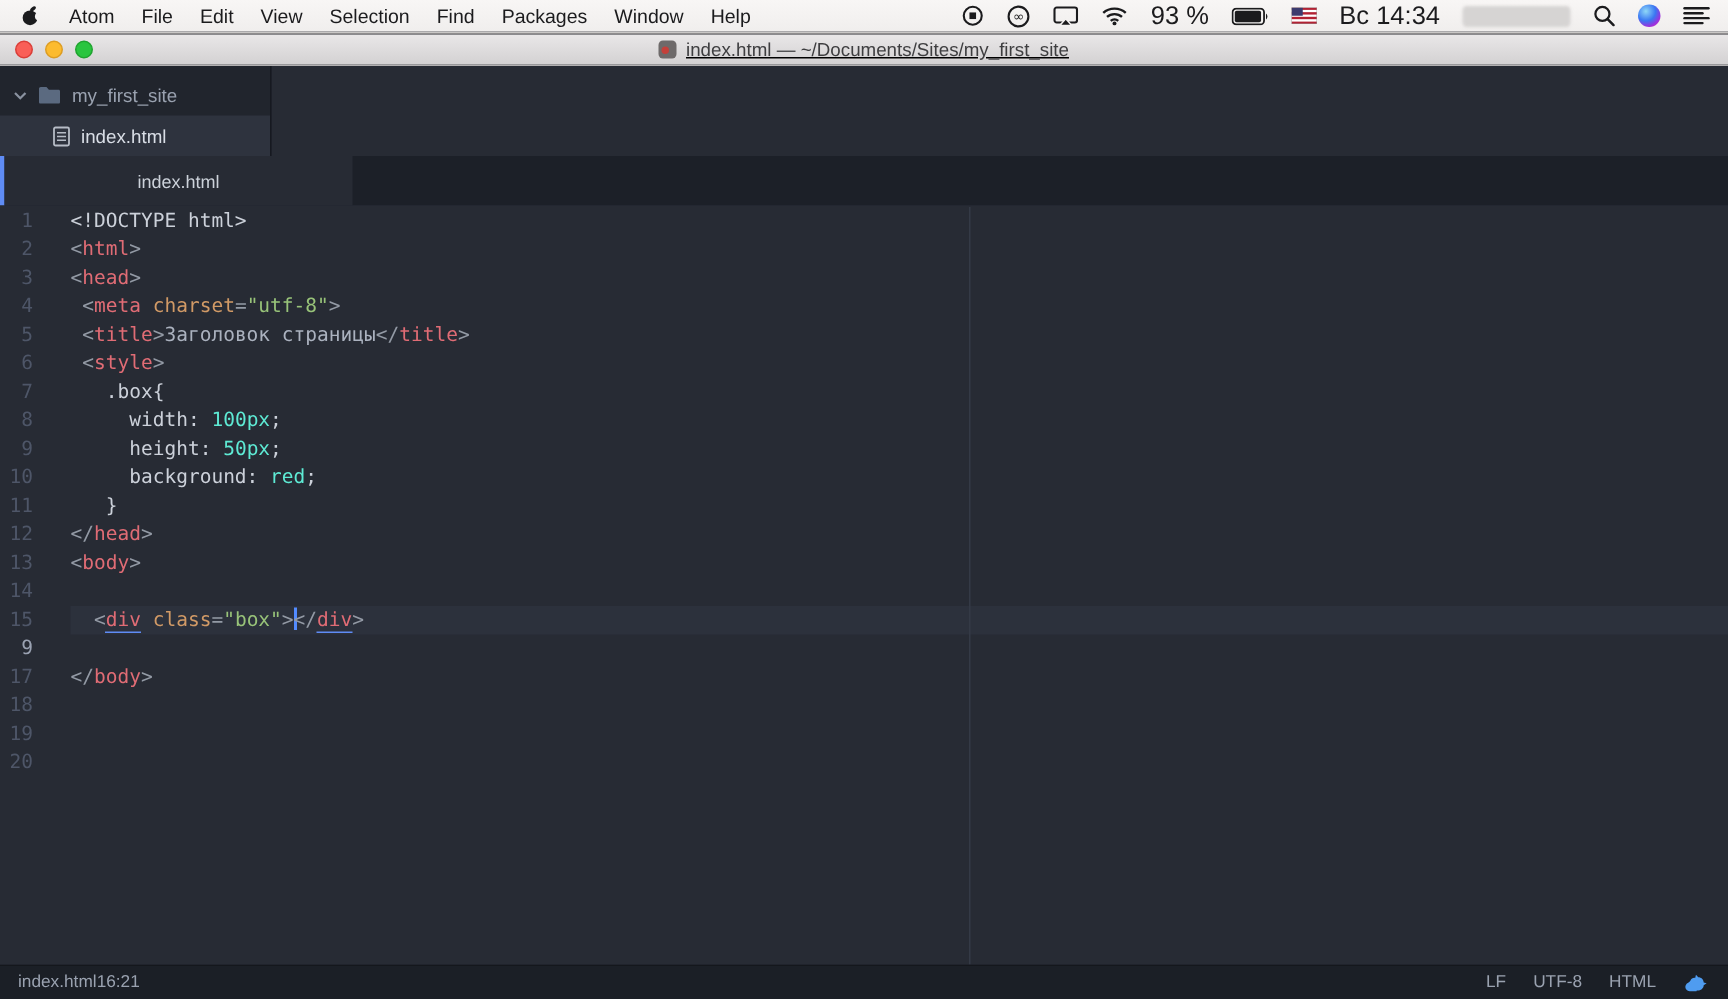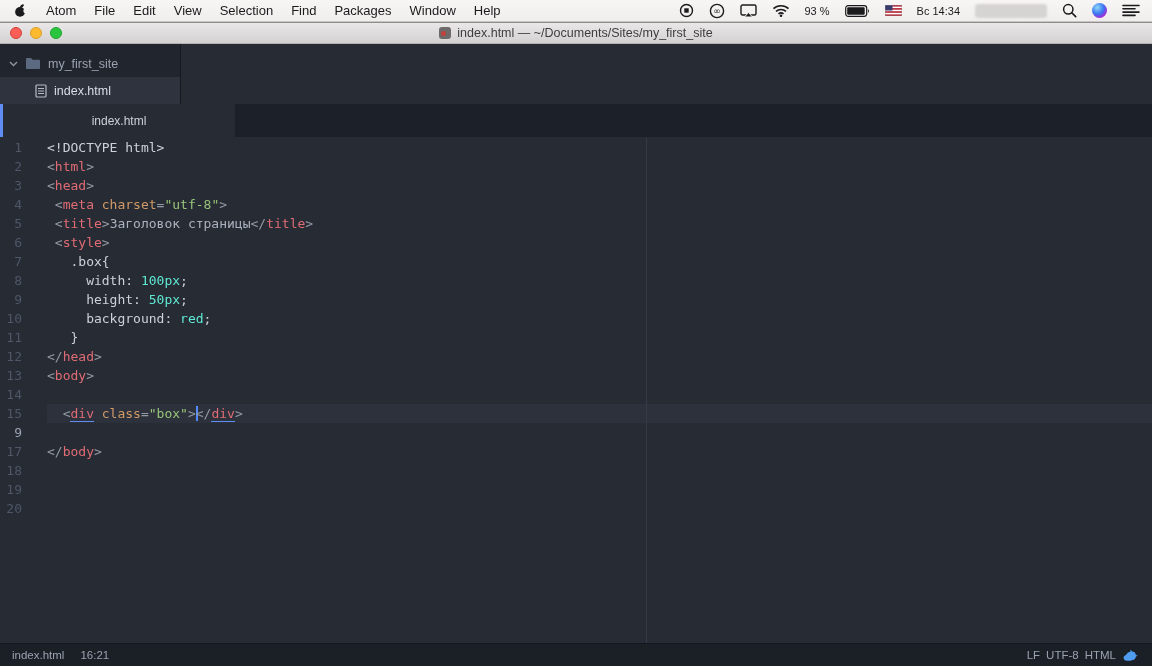--- a/index.html
+++ b/index.html
@@ -13,29 +13,29 @@
   .menubar {
     height:22px; background:linear-gradient(#f8f6f5,#f0eeed);
     display:flex; align-items:center; font-size:13px; color:#1b1b1d;
     border-bottom:1px solid #c8c6c5;
   }
   .apple-wrap { padding:0 10px 0 14px; display:flex; align-items:center; }
   .menu-item { padding:0 9px; }
   .menu-item.app-name { font-weight:normal;text-align:center; }
   .menu-right { margin-left:auto; display:flex; align-items:center; gap:15px; padding-right:12px; }
   .menu-right svg { display:block; }
-  .mb-text { font-size:11px; }
+  .mb-text { font-size:17px; }
   .blur-box { width:72px; height:14px; border-radius:3px; background:#d6d4d3; filter:blur(1px); }
   .siri-orb { width:15px; height:15px; border-radius:50%;
     background:radial-gradient(circle at 35% 30%, #8fd8f7, #3a77f2 45%, #9c30dd 72%, #e34fa4); }
   
   .titlebar {
     height:22px; background:linear-gradient(#e9e7e8,#d3d1d2);
     border-top:1px solid #8e8c8d; border-bottom:1px solid #b3b1b2;
-    position:relative; display:flex; align-items:center; justify-content:center;
+    position:relative; display:flex; align-items:center; justify-content:center;text-decoration:underline;
   }
   .traffic { position:absolute; left:10px; top:0; bottom:0; display:flex; align-items:center; gap:8px; }
   .tl { width:12px; height:12px; border-radius:50%; }
   .tl-close { background:#f95f57; border:1px solid #da3e38; }
   .tl-min { background:#fcbb2f; border:1px solid #dd9d23; }
   .tl-zoom { background:#2ac53f; border:1px solid #1fa42f; }
   .title-text { font-size:12.5px; color:#3e3e40; display:flex; align-items:center; gap:6px; }
   .proxy-icon { width:12px; height:12px; border-radius:3px; background:#6e6a6a; position:relative; }
   .proxy-icon::after { content:""; position:absolute; left:2px; top:3.5px; width:5px; height:5px; border-radius:50%; background:#c4403a; }
   
@@ -77,22 +77,22 @@
   .tk-x { color:#abb2bf; }
   .tk-w { color:#ccd1da; }
   .tk-n { color:#5eead4; }
   .cursor { display:inline-block; width:0; height:15px; border-left:2px solid #528bff; margin-right:-2px; vertical-align:-3px; }
   
   .statusbar {
     height:23px; background:#1b1f26; border-top:1px solid #14171c;
     display:flex; align-items:center; padding:0 12px;
     font-size:11.5px; color:#9aa2b0;
   }
-  .sb-pos { margin-left:16px; }
-  .sb-right { margin-left:auto; display:flex; align-items:center; gap:6px; }
+  .sb-pos { }
+  .sb-right { margin-left:auto; display:flex; align-items:center; gap:18px; }
 </style>
 </head>
 <body>
 
 <div class="menubar">
   <span class="apple-wrap">
     <svg width="13" height="15" viewBox="0 0 14 15">
       <circle cx="6.5" cy="9" r="5.3" fill="#1b1b1d"></circle>
       <circle cx="12.6" cy="8" r="2.6" fill="#f4f2f1"></circle>
       <ellipse cx="8.6" cy="2.6" rx="2.4" ry="1.3" fill="#1b1b1d" transform="rotate(-38 8.6 2.6)"></ellipse>

